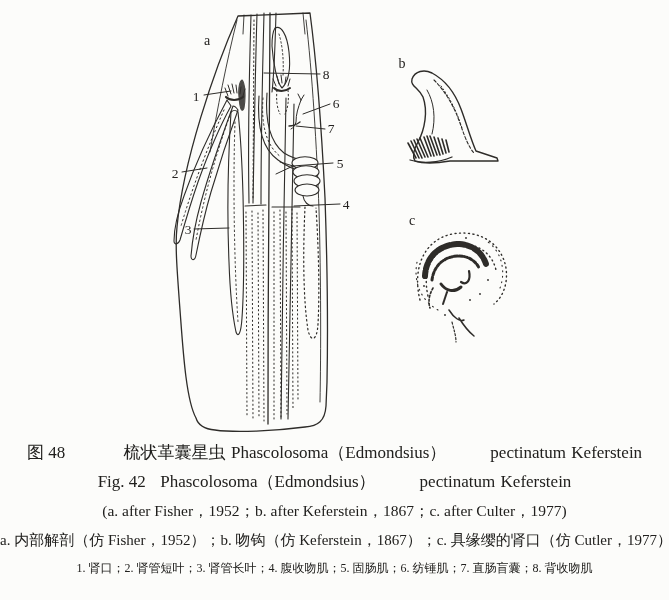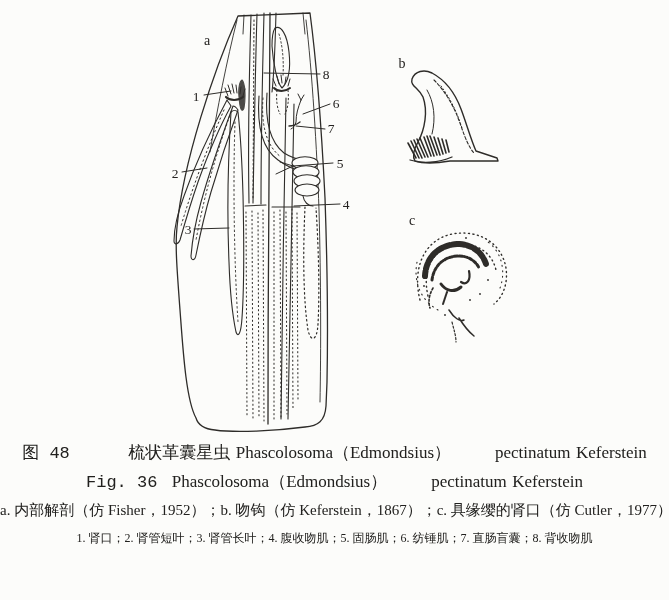--- a/index.html
+++ b/index.html
@@ -9,21 +9,21 @@
   svg text{font-family:"Liberation Serif","DejaVu Serif",serif;fill:#242220;}
   .fig-num{font-size:13.5px;}
   .panel-letter{font-size:14px;}
   .caption{position:absolute;left:0;right:0;top:438px;text-align:center;}
   .cap-line1{font-size:17px;margin:3px 0 6px 0;}
   .cap-line2{font-size:17px;margin:0 0 8px 0;}
   .cap-line3{font-size:15.5px;margin:0 0 9px 0;}
   .cap-line4{font-size:15px;margin:0 0 10px 0;white-space:nowrap;}
   .cap-line5{font-size:12px;white-space:nowrap;}
   .it{}
-  .gap-wide{margin-right:0.85em;font-family:Liberation Mono, monospace;}
+  .gap-wide{margin-right:0.85em;}
   .gap-med{margin-right:0.32em;margin-left:44px;}
 </style>
 </head>
 <body>
 
 <div id="page">
 
   <svg width="669" height="438" viewBox="0 0 669 438">
 
     <g stroke="#2e2c29" stroke-width="1.1" fill="none" stroke-linecap="round" stroke-linejoin="round">
@@ -172,19 +172,20 @@
       <text class="fig-num" x="331" y="133">7</text>
       <text class="fig-num" x="326" y="79">8</text>
     </g>
   </svg>
 
   <div class="caption">
     <div class="cap-line1">
       <span class="gap-wide">图 48</span><span class="gap-med">梳状革囊星虫</span><span class="it">Phascolosoma</span><span class="it">（Edmondsius）</span><span class="it gap-med">pectinatum</span><span>Keferstein</span>
     </div>
     <div class="cap-line2">
-      <span class="gap-wide">Fig. 36</span><span class="it">Phascolosoma</span><span class="it">（Edmondsius）</span><span class="it gap-med">pectinatum</span><span>Keferstein</span>
+      <span class="gap-wide">Fig. 42</span><span class="it">Phascolosoma</span><span class="it">（Edmondsius）</span><span class="it gap-med">pectinatum</span><span>Keferstein</span>
     </div>
+    <div class="cap-line3">(a. after Fisher，1952；b. after Keferstein，1867；c. after Culter，1977)</div>
     <div class="cap-line4">a. 内部解剖（仿 Fisher，1952）；b. 吻钩（仿 Keferstein，1867）；c. 具缘缨的肾口（仿 Cutler，1977）。</div>
     <div class="cap-line5">1. 肾口；2. 肾管短叶；3. 肾管长叶；4. 腹收吻肌；5. 固肠肌；6. 纺锤肌；7. 直肠盲囊；8. 背收吻肌</div>
   </div>
 
 </div>
 
 </body></html>

